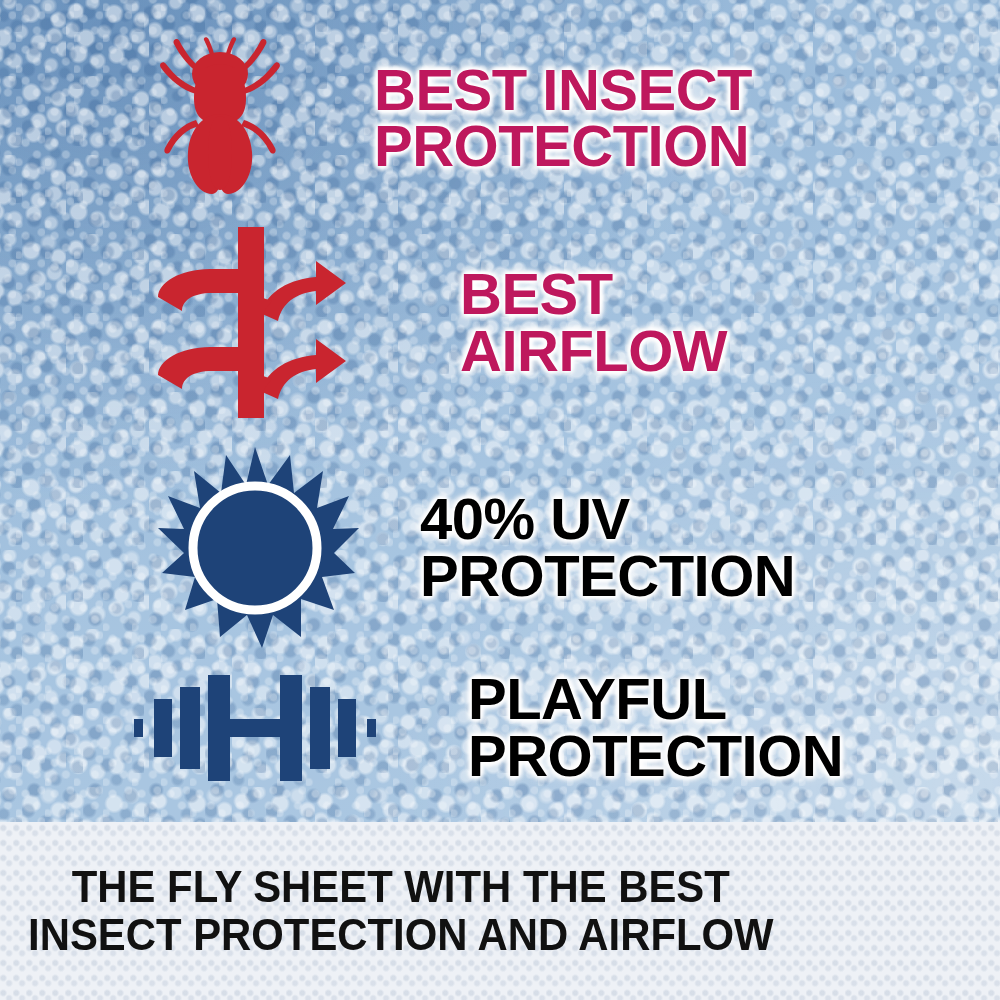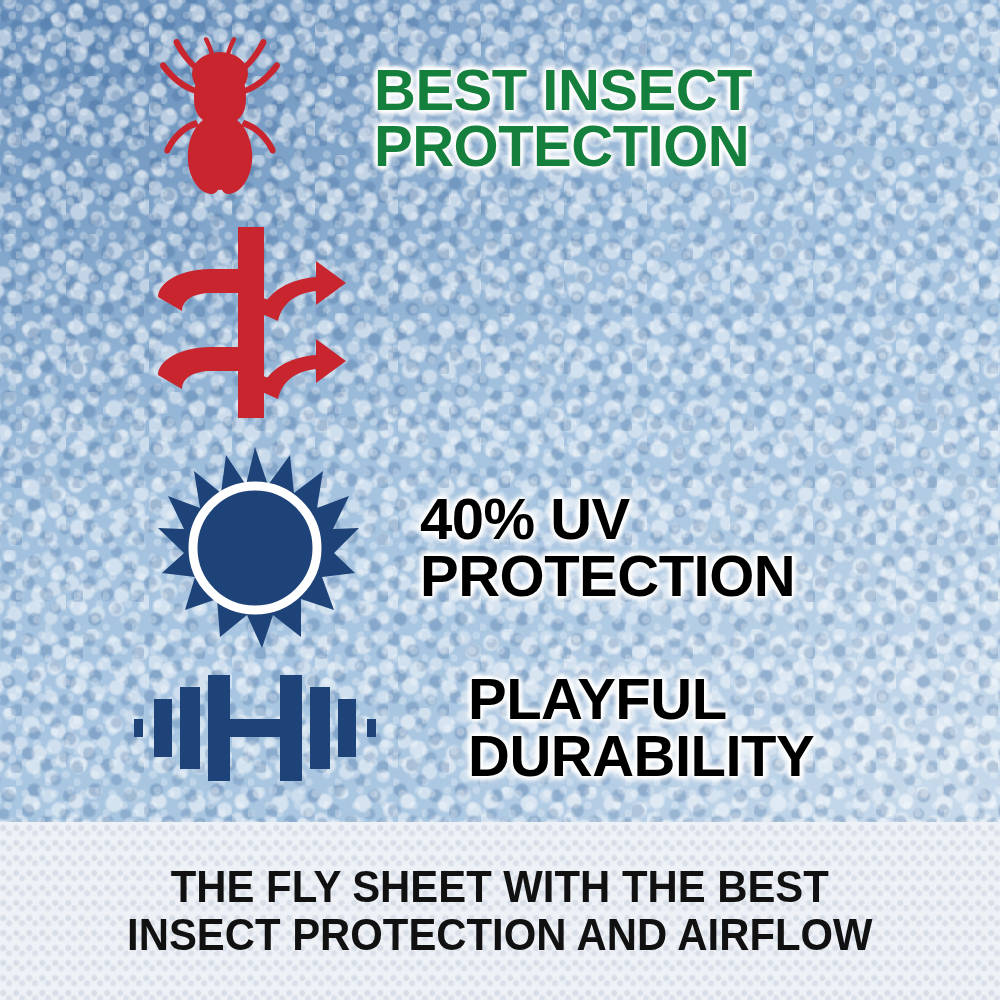--- a/index.html
+++ b/index.html
@@ -93,21 +93,21 @@
     align-items: center;
     justify-content: center;
   }
   .label {
     white-space: pre-line;
     font-weight: 700;
     line-height: .97;
     letter-spacing: -.5px;
   }
   .label.red {
-    color: #15803d;
+    color: #be185d;
     text-shadow:
        0 0 7px #fff,  0 0 7px #fff,  0 0 12px #fff,
        2px 0 5px #fff, -2px 0 5px #fff, 0 2px 5px #fff, 0 -2px 5px #fff;
   }
   .label.navy {
     color: #000000;
     text-shadow:
        0 0 7px #fff,  0 0 7px #fff,  0 0 12px #fff,
        2px 0 5px #fff, -2px 0 5px #fff, 0 2px 5px #fff, 0 -2px 5px #fff;
   }
@@ -124,21 +124,20 @@
 
   
   #banner {
     position: absolute;
     left: 0; top: 822px;
     width: 1000px;
     height: 178px;
     background: #eef1f6;
     display: flex;
     align-items: center;
-    justify-content: center;
     overflow: hidden;
   }
   #banner::before {
     content: "";
     position: absolute;
     inset: 0;
     background-image:
       radial-gradient(circle at 25% 40%, rgba(170,185,205,.35) 0 2px, rgba(170,185,205,0) 4px),
       radial-gradient(circle at 70% 75%, rgba(170,185,205,.30) 0 2px, rgba(170,185,205,0) 4px);
     background-size: 13px 15px;
@@ -211,20 +210,22 @@
           <path d="M8 150 C8 136 30 122 60 122 L92 122 L92 146 L62 146 C42 146 32 154 32 164 Z"></path>
 
           <path d="M110 88 C118 66 140 54 166 52 L166 36 L196 58 L166 80 L166 66 C146 68 132 78 128 96 Z"></path>
           <path d="M110 72 L110 96 C110 96 114 84 122 76 Z"></path>
 
           <path d="M110 166 C118 144 140 132 166 130 L166 114 L196 136 L166 158 L166 144 C146 146 132 156 128 174 Z"></path>
           <path d="M110 150 L110 174 C110 174 114 162 122 154 Z"></path>
         </g>
       </svg>
     </div>
+    <div class="label red">BEST
+AIRFLOW</div>
   </div>
 
   <div class="feature" id="row-uv">
     <div class="icon-cell">
       <svg width="210" height="205" viewBox="0 0 210 205" aria-hidden="true">
 
         <polygon fill="#1e4378" points="
           105,2 118,40 140,10 144,48 173,26 167,63 199,51 183,84 209,83 184,108
           205,128 172,132 184,165 151,154 151,192 123,170 112,203 97,170 70,192
           67,154 35,165 45,132 12,128 34,108 8,83 34,84 18,51 50,63 44,26 71,48
@@ -251,21 +252,21 @@
 
           <rect x="150" y="12" width="22" height="106"></rect>
           <rect x="180" y="24" width="20" height="82"></rect>
           <rect x="208" y="36" width="18" height="58"></rect>
 
           <rect x="237" y="56" width="9" height="18"></rect>
         </g>
       </svg>
     </div>
     <div class="label navy">PLAYFUL
-DURABILITY</div>
+PROTECTION</div>
   </div>
 
   <div id="banner">
     <div id="banner-text">THE FLY SHEET WITH THE BEST
 INSECT PROTECTION AND AIRFLOW</div>
   </div>
 
 </div>
 
 </body></html>

